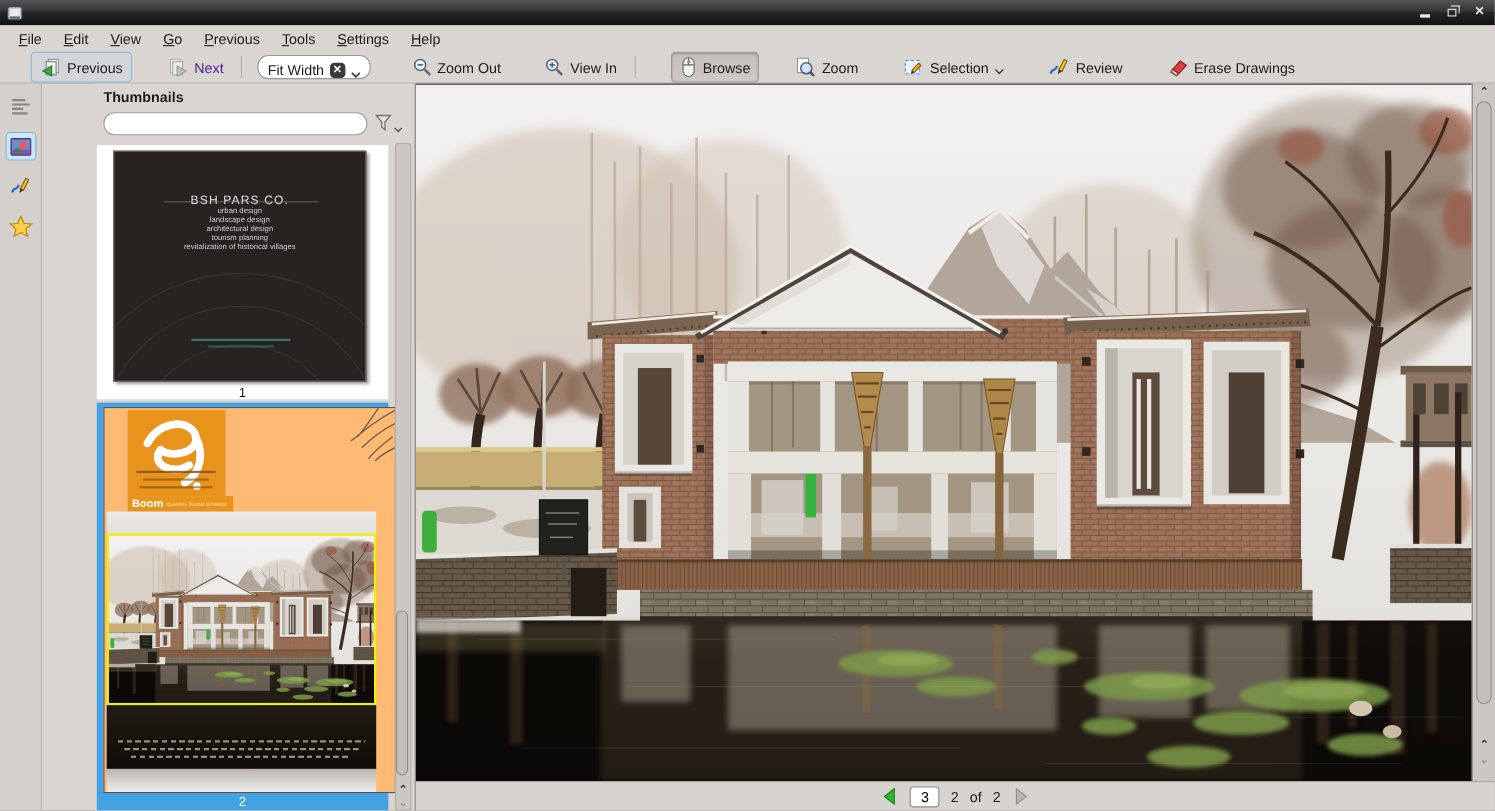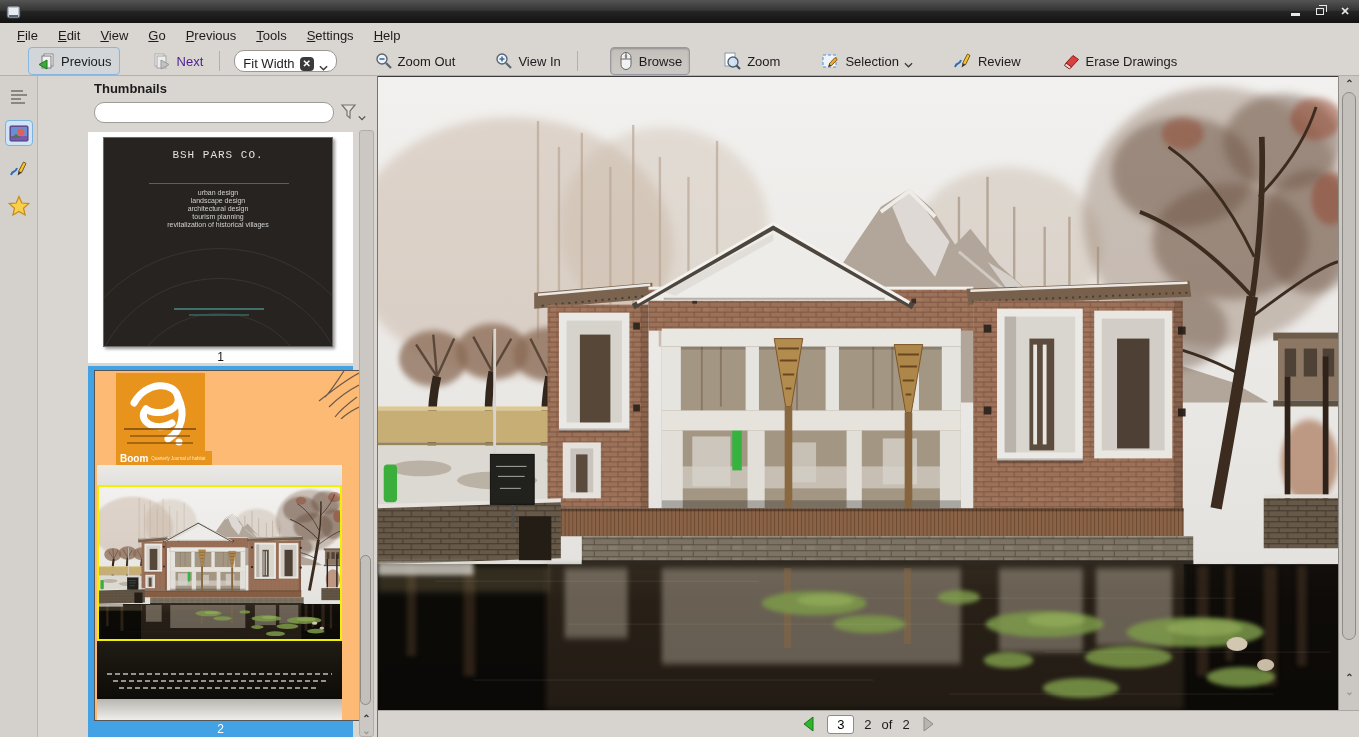--- a/index.html
+++ b/index.html
@@ -57,22 +57,22 @@
   .panel-title { position:absolute; left:8px; top:5px; font-size:13px; font-weight:bold; color:#1c1c1c; }
   .search-input { position:absolute; left:8px; top:26px; width:240px; height:21px; border:1px solid #a09c98;
     border-radius:10px; background:#fff; padding:0 8px; font-size:12px; outline:none; }
   .filter-wrap { position:absolute; left:254px; top:27px; display:flex; align-items:flex-end; }
 
   #thumblist { position:absolute; left:0; top:54px; width:292px; height:607px; overflow:hidden; }
   .titem1 { position:absolute; left:2px; top:2px; width:265px; height:231px; background:#fff; }
   .page1 { position:absolute; left:15px; top:5px; width:230px; height:210px; background:#262320;
     border:1px solid #6e6a66; box-shadow:2px 2px 3px rgba(0,0,0,.4); overflow:hidden; }
   .p1-circ { position:absolute; border-radius:50%; border:1px solid #393430; }
-  .p1-company { position:absolute; left:0; top:11px; width:100%; text-align:center; color:#e0e0e0;
-    font-size:11px; letter-spacing:1px;font-family:Liberation Mono, monospace; }
+  .p1-company { position:absolute; left:0; top:38px; width:100%; text-align:center; color:#e0e0e0;
+    font-size:11px; letter-spacing:1px; }
   .p1-hr { position:absolute; left:45px; top:45px; width:140px; height:1px; background:#8a8680; opacity:.6; }
   .p1-services { position:absolute; left:0; top:51px; width:100%; text-align:center; color:#d2d2d2;
     font-size:7px; line-height:8px; }
   .p1-contact1 { position:absolute; left:70px; top:170px; width:90px; height:2px; background:#40706a; }
   .p1-contact2 { position:absolute; left:85px; top:176px; width:60px; height:2px; background:#35605a; opacity:.85; }
   .plabel1 { position:absolute; left:0; top:218px; width:100%; text-align:center; font-size:12px; color:#1a1a1a; }
 
   .titem2 { position:absolute; left:2px; top:236px; width:265px; height:371px; background:#43a2e4; }
   .page2 { position:absolute; left:6px; top:4px; width:266px; height:351px; background:#fdba74;
     border:1px solid #555; overflow:hidden; }

